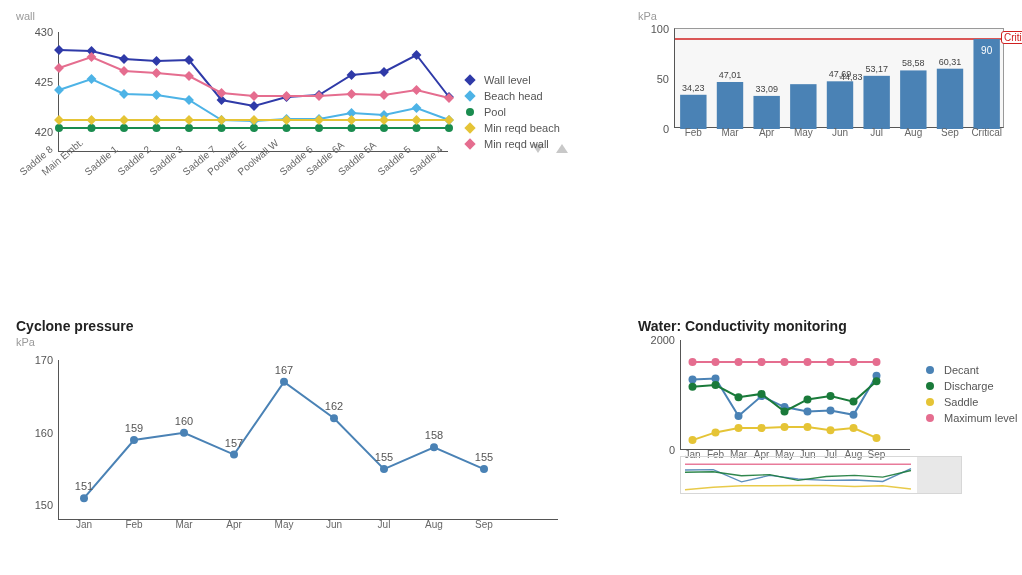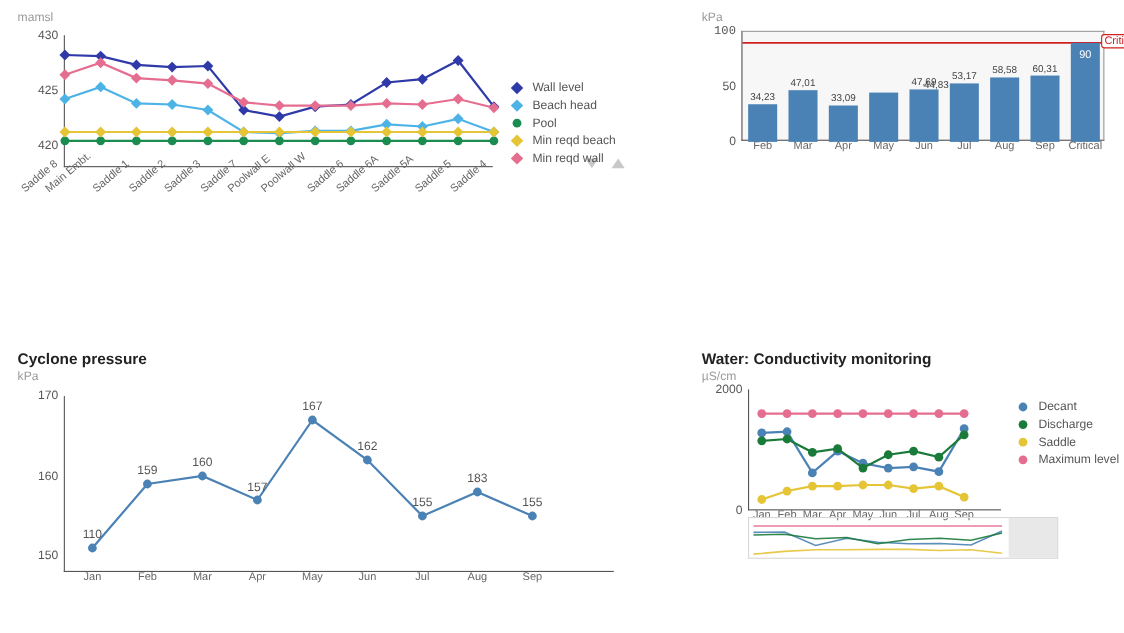--- a/index.html
+++ b/index.html
@@ -159,21 +159,21 @@
     width: 44px;
     background: #e8e8e8;
   }
 </style>
 </head>
 <body>
 
 <div class="dashboard">
 
   <div class="panel">
-    <div class="unit">mamsl</div>
+    <div class="unit">wall</div>
     <div class="plot" id="plot-freeboard" style="width:390px;height:120px;margin-left:50px;margin-top:10px;">
       <svg id="svg-freeboard" width="390" height="120">
           <path d="M0 18.000000000000114 L32.5 18.999999999999773 L65 26.999999999999886 L97.5 28.999999999999773 L130 28.000000000000114 L162.5 68.00000000000011 L195 73.99999999999977 L227.5 65 L260 63.000000000000114 L292.5 43.000000000000114 L325 40 L357.5 23.000000000000114 L390 65" stroke="#2f3aa8" stroke-width="2" fill="none"></path>
           <rect x="-3.5" y="14.500000000000114" width="7" height="7" fill="#2f3aa8" transform="rotate(45 0 18.000000000000114)"></rect>
           <rect x="29" y="15.499999999999773" width="7" height="7" fill="#2f3aa8" transform="rotate(45 32.5 18.999999999999773)"></rect>
           <rect x="61.5" y="23.499999999999886" width="7" height="7" fill="#2f3aa8" transform="rotate(45 65 26.999999999999886)"></rect>
           <rect x="94" y="25.499999999999773" width="7" height="7" fill="#2f3aa8" transform="rotate(45 97.5 28.999999999999773)"></rect>
           <rect x="126.5" y="24.500000000000114" width="7" height="7" fill="#2f3aa8" transform="rotate(45 130 28.000000000000114)"></rect>
           <rect x="159" y="64.50000000000011" width="7" height="7" fill="#2f3aa8" transform="rotate(45 162.5 68.00000000000011)"></rect>
           <rect x="191.5" y="70.49999999999977" width="7" height="7" fill="#2f3aa8" transform="rotate(45 195 73.99999999999977)"></rect>
@@ -305,21 +305,21 @@
           <rect x="78.46666666666667" y="66.91" width="26.4" height="33.09" fill="#4a82b5"></rect>
           <rect x="115.13333333333333" y="55.17" width="26.4" height="44.83" fill="#4a82b5"></rect>
           <rect x="151.79999999999998" y="52.31" width="26.4" height="47.69" fill="#4a82b5"></rect>
           <rect x="188.46666666666664" y="46.82999999999999" width="26.4" height="53.17000000000001" fill="#4a82b5"></rect>
           <rect x="225.13333333333333" y="41.42" width="26.4" height="58.58" fill="#4a82b5"></rect>
           <rect x="261.79999999999995" y="39.690000000000005" width="26.4" height="60.309999999999995" fill="#4a82b5"></rect>
           <rect x="298.46666666666664" y="10" width="26.4" height="90" fill="#4a82b5"></rect>
         </svg>
     <div class="ytick" style="top: 100px;">0</div>
         <div class="ytick" style="top: 50px;">50</div>
-        <div class="ytick" style="top: 0px; font-family: Liberation Mono, monospace;">100</div>
+        <div class="ytick" style="top: 0px;">100</div>
         <div class="refline-label" style="left: 326px; top: 2px;">Critical (90)</div>
         <div class="barlabel" style="left: 18.3333px; top: 65.77px;">34,23</div>
         <div class="xtick" style="left: 0.333333px; width: 36px;">Feb</div>
         <div class="barlabel" style="left: 55px; top: 52.99px;">47,01</div>
         <div class="xtick" style="left: 37px; width: 36px;">Mar</div>
         <div class="barlabel" style="left: 91.6667px; top: 66.91px;">33,09</div>
         <div class="xtick" style="left: 73.6667px; width: 36px;">Apr</div>
         <div class="barlabel" style="left: 128.333px; top: 55.17px; margin-left: 48px;">44,83</div>
         <div class="xtick" style="left: 110.333px; width: 36px;">May</div>
         <div class="barlabel" style="left: 165px; top: 52.31px;">47,69</div>
@@ -356,35 +356,34 @@
         <div class="ytick" style="top: 0px;">170</div>
         <div class="xtick" style="left: 10px; width: 30px;">Jan</div>
         <div class="xtick" style="left: 60px; width: 30px;">Feb</div>
         <div class="xtick" style="left: 110px; width: 30px;">Mar</div>
         <div class="xtick" style="left: 160px; width: 30px;">Apr</div>
         <div class="xtick" style="left: 210px; width: 30px;">May</div>
         <div class="xtick" style="left: 260px; width: 30px;">Jun</div>
         <div class="xtick" style="left: 310px; width: 30px;">Jul</div>
         <div class="xtick" style="left: 360px; width: 30px;">Aug</div>
         <div class="xtick" style="left: 410px; width: 30px;">Sep</div>
-        <div class="pt-label" style="left: 25px; top: 138.182px;">110</div>
+        <div class="pt-label" style="left: 25px; top: 138.182px;">151</div>
         <div class="pt-label" style="left: 75px; top: 80px;">159</div>
         <div class="pt-label" style="left: 125px; top: 72.7273px;">160</div>
         <div class="pt-label" style="left: 175px; top: 94.5455px;">157</div>
         <div class="pt-label" style="left: 225px; top: 21.8182px;">167</div>
         <div class="pt-label" style="left: 275px; top: 58.1818px;">162</div>
         <div class="pt-label" style="left: 325px; top: 109.091px;">155</div>
-        <div class="pt-label" style="left: 375px; top: 87.2727px;">183</div>
+        <div class="pt-label" style="left: 375px; top: 87.2727px;">158</div>
         <div class="pt-label" style="left: 425px; top: 109.091px;">155</div>
       </div>
   </div>
 
   <div class="panel">
     <div class="title">Water: Conductivity monitoring</div>
-    <div class="unit">µS/cm</div>
     <div class="plot" id="plot-conduct" style="width:230px;height:110px;margin-left:50px;margin-top:6px;">
       <svg id="svg-conduct" width="230" height="110">
           <path d="M11.5 39.599999999999994 L34.5 38.5 L57.5 75.9 L80.5 56.1 L103.5 67.1 L126.5 71.5 L149.5 70.4 L172.5 74.8 L195.5 35.75" stroke="#4a82b5" stroke-width="2" fill="none"></path>
           <circle cx="11.5" cy="39.599999999999994" r="4" fill="#4a82b5"></circle>
           <circle cx="34.5" cy="38.5" r="4" fill="#4a82b5"></circle>
           <circle cx="57.5" cy="75.9" r="4" fill="#4a82b5"></circle>
           <circle cx="80.5" cy="56.1" r="4" fill="#4a82b5"></circle>
           <circle cx="103.5" cy="67.1" r="4" fill="#4a82b5"></circle>
           <circle cx="126.5" cy="71.5" r="4" fill="#4a82b5"></circle>
           <circle cx="149.5" cy="70.4" r="4" fill="#4a82b5"></circle>

